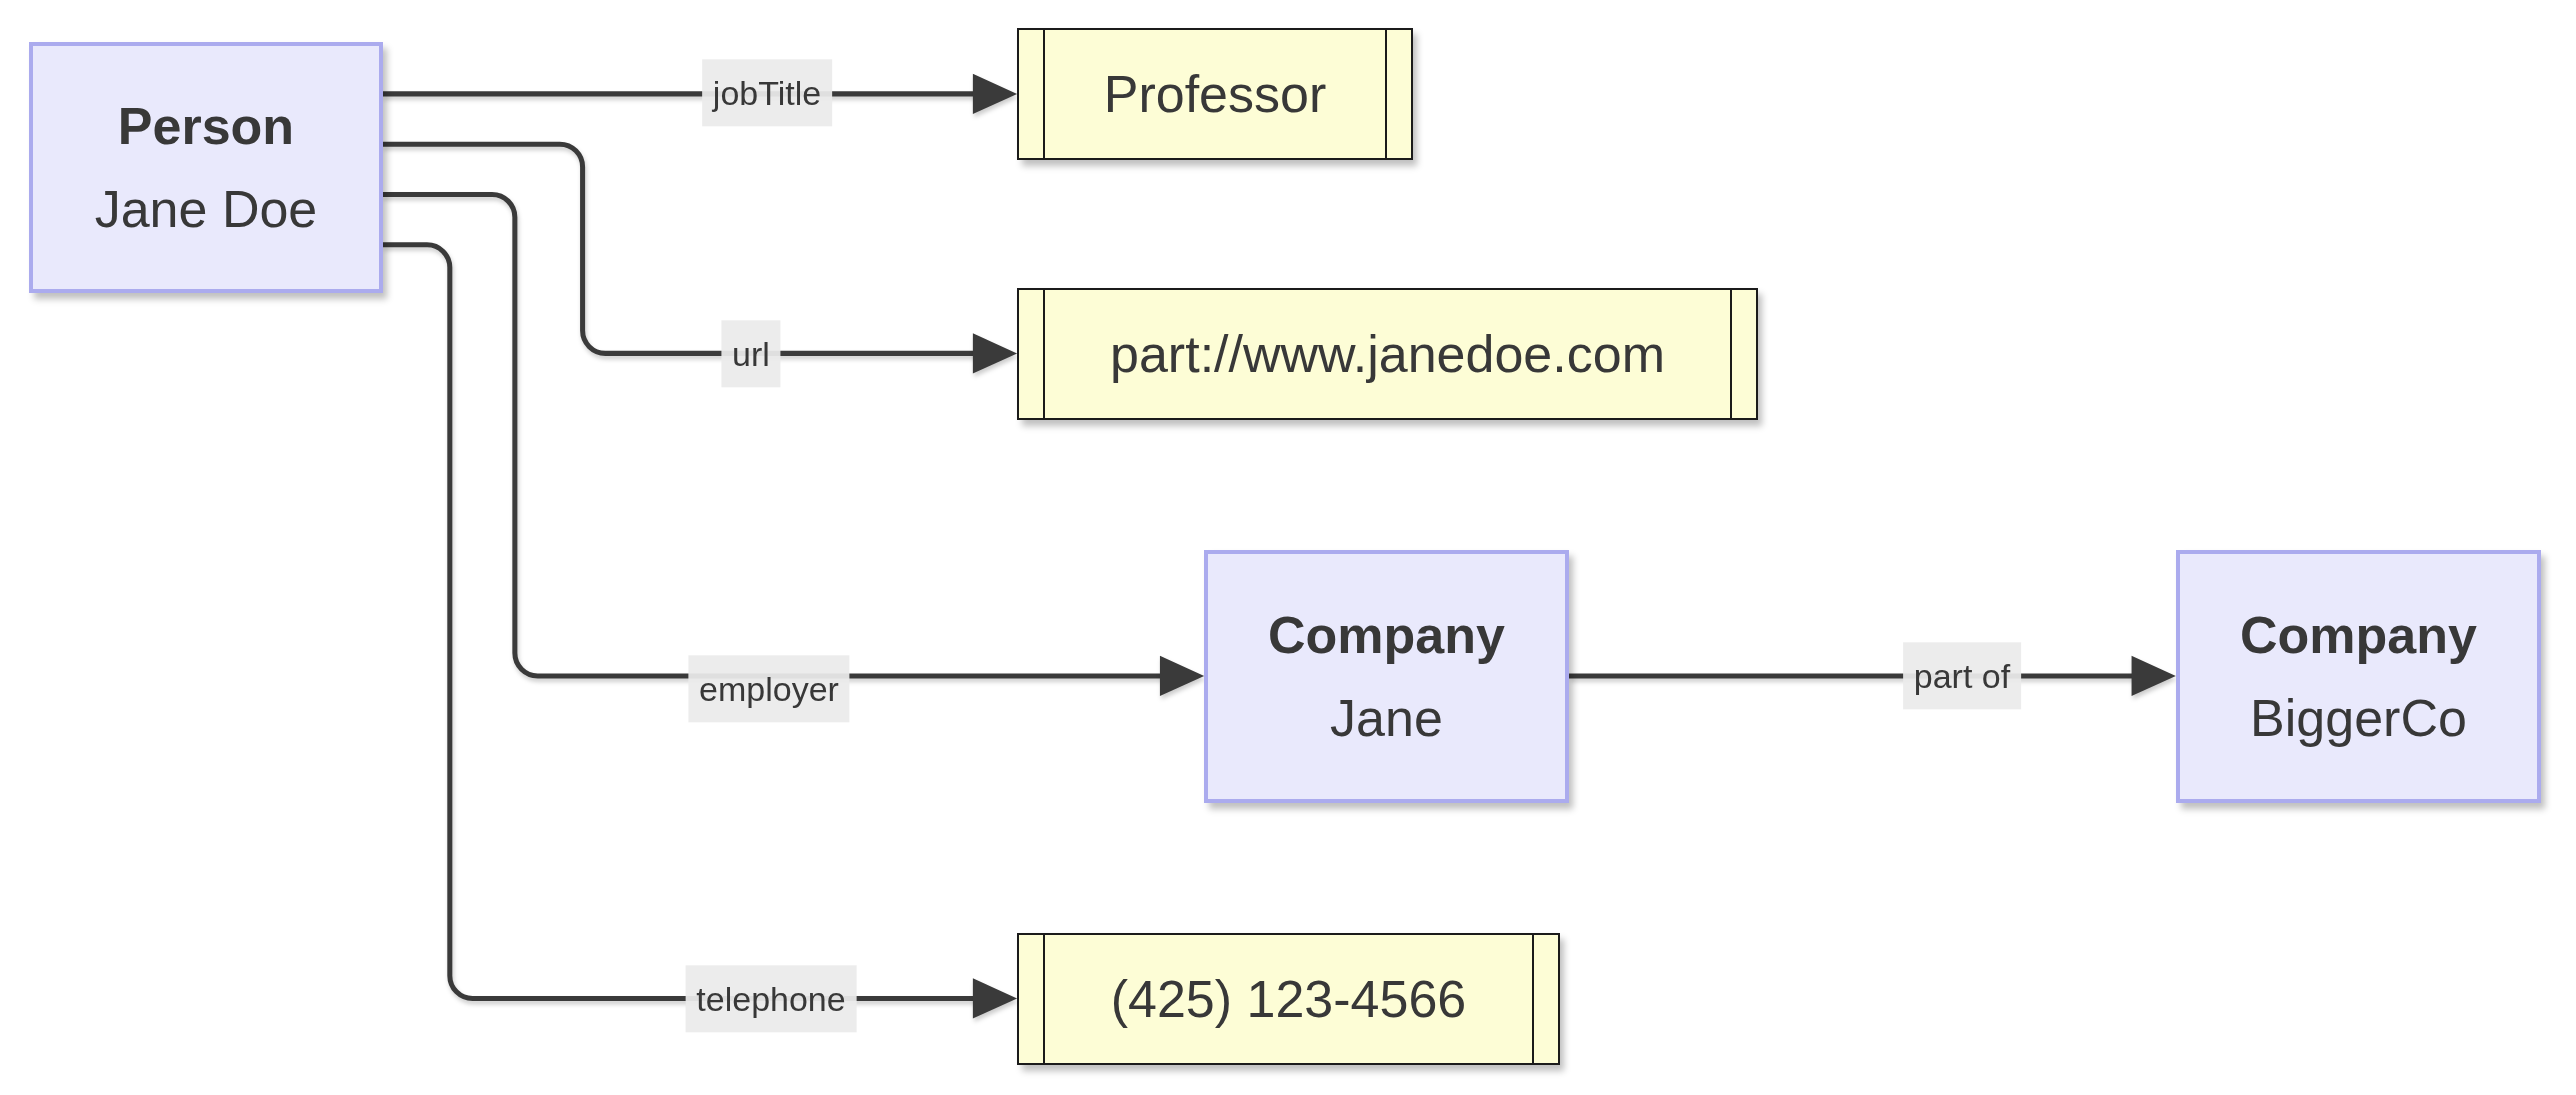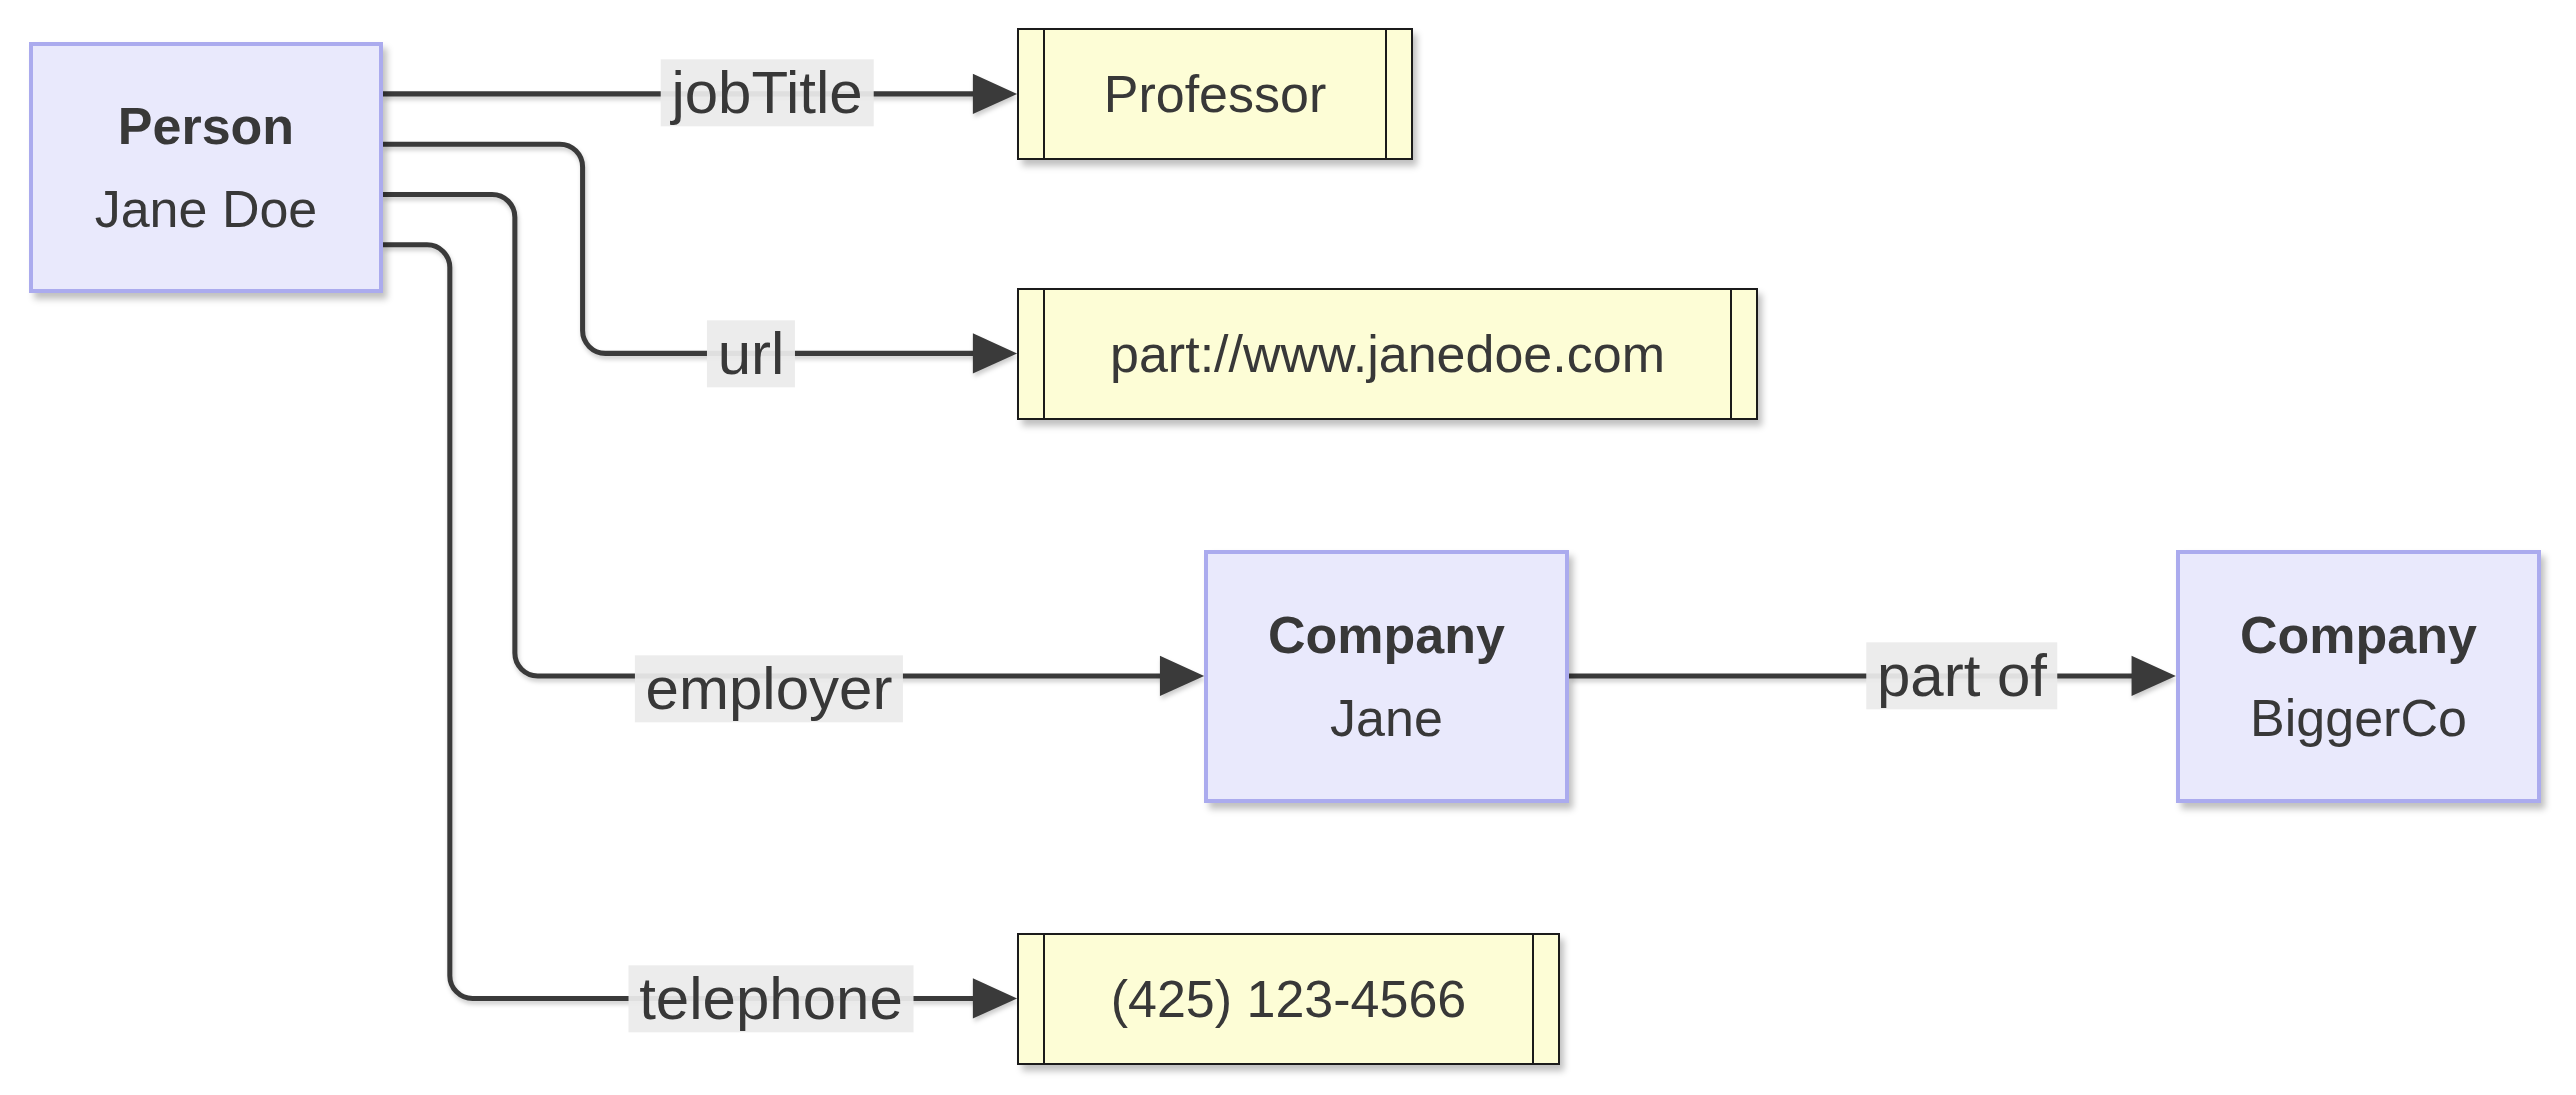--- a/index.html
+++ b/index.html
@@ -50,21 +50,21 @@
     content:"";position:absolute;top:0;bottom:0;width:2px;
     background:var(--literal-border);
   }
   .literal::before{left:24px;}
   .literal::after{right:24px;}
   .edge-label{
     position:absolute;z-index:3;
     transform:translate(-50%,-50%);
     background:var(--label-bg);
     padding:6.7px 10.7px;
-    font-size:60px;line-height:54px;
+    font-size:34px;line-height:54px;
     white-space:nowrap;
   }
 </style>
 </head>
 <body>
 
 <div class="canvas">
 
   <svg class="edges" width="2576" height="1095" viewBox="0 0 3840 1633">
     <path class="edge-line" d="M 570 140 H 1458"></path>

